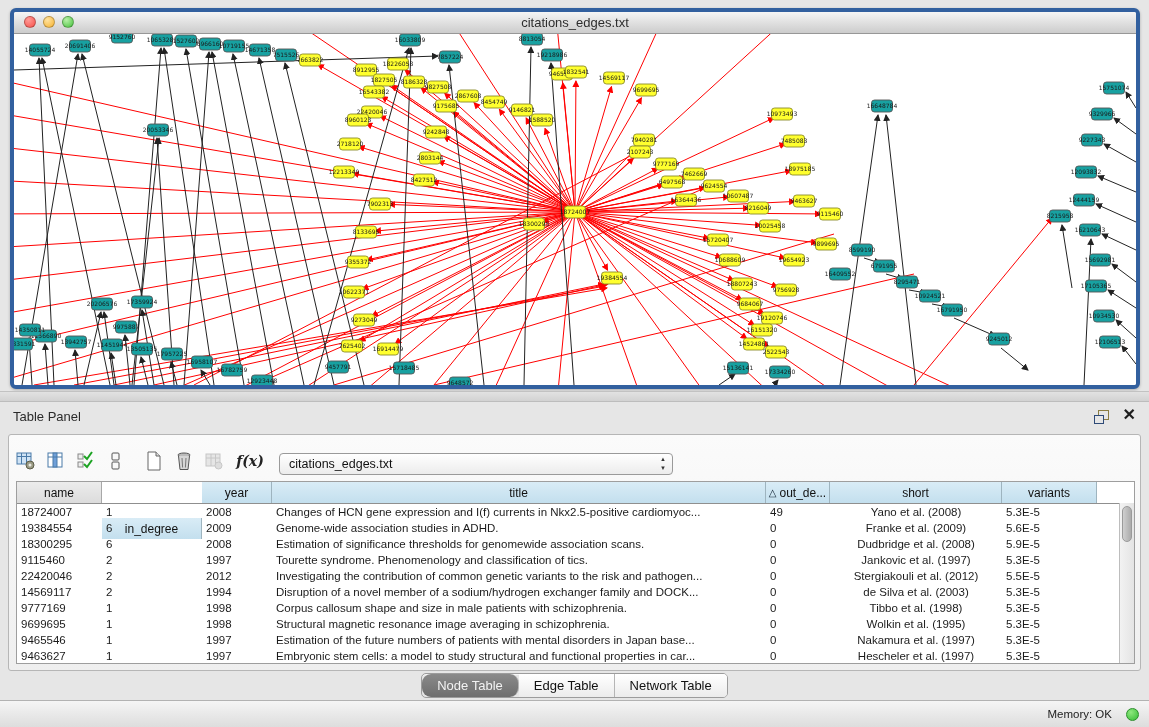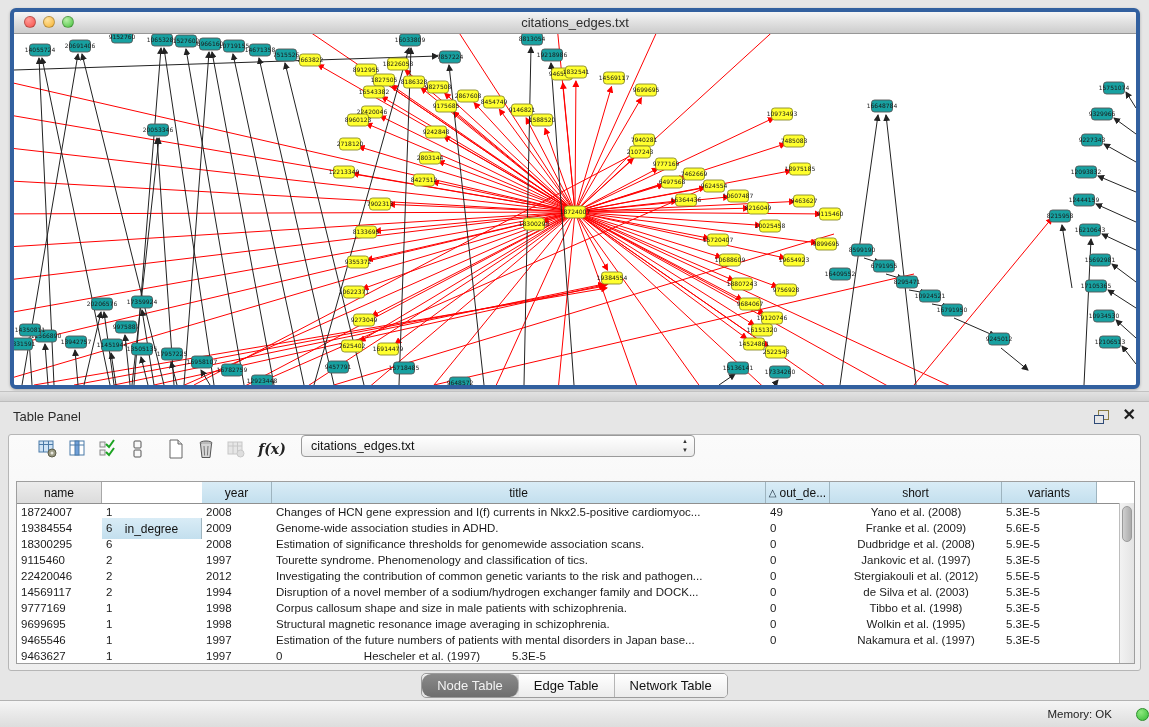--- a/index.html
+++ b/index.html
@@ -22,21 +22,21 @@
   
   .panel-title-row{position:absolute;left:0;top:402px;width:1149px;height:30px;background:#e6e6e6;}
   .panel-title{position:absolute;left:13px;top:7px;font-size:13px;color:#2b2b2b;}
   .panel-float{position:absolute;right:40px;top:8px;width:15px;height:14px;cursor:pointer;}
   .panel-float .sq1{position:absolute;left:4px;top:0;width:9px;height:8px;border:1px solid #8b7d42;}
   .panel-float .sq2{position:absolute;left:0;top:5px;width:8px;height:7px;border:1px solid #2e4a77;background:#e6e6e6;}
   .panel-close{position:absolute;right:13px;top:4px;font-size:16px;font-weight:bold;color:#1d1d1d;cursor:pointer;line-height:18px;}
   .inner-box{position:absolute;left:8px;top:434px;width:1133px;height:237px;box-sizing:border-box;
     background:linear-gradient(#fbfbfb,#efefef);border:1px solid #b6b6b6;border-radius:3px;}
   
-  .toolbar{display:flex;align-items:flex-start;height:40px;padding-left:24px;}
+  .toolbar{display:flex;align-items:flex-end;height:40px;padding-left:2px;}
   .tb-icon{width:30px;height:28px;display:flex;align-items:center;justify-content:center;cursor:pointer;}
   .fx{font-family:"DejaVu Serif",serif;font-style:italic;font-weight:bold;font-size:14px;color:#222;}
   .combo{margin-left:14px;width:394px;height:22px;box-sizing:border-box;border:1px solid #9a9a9a;border-radius:4px;
     background:linear-gradient(#ffffff,#ececec);display:flex;align-items:center;cursor:pointer;position:relative;}
   .combo-text{padding-left:9px;font-size:12.5px;color:#111;}
   .combo-arrows{position:absolute;right:6px;top:1px;font-size:6px;line-height:9px;color:#333;text-align:center;}
   
   .table-region{position:absolute;left:7px;top:46px;width:1119px;height:183px;box-sizing:border-box;
     background:#fff;border:1px solid #9e9e9e;overflow:hidden;}
   .thead{display:flex;height:21px;border-bottom:1px solid #8f8f8f;}
@@ -56,21 +56,21 @@
   .tabs-row{position:absolute;left:0;top:673px;width:1149px;display:flex;justify-content:center;}
   .seg-group{display:flex;border:1px solid #9c9c9c;border-radius:5px;overflow:hidden;
     box-shadow:inset 0 1px 0 rgba(255,255,255,.7);}
   .seg{padding:4px 15px;font-size:13px;background:linear-gradient(#ffffff,#ececec);color:#111;
     border-right:1px solid #b5b5b5;cursor:pointer;white-space:nowrap;}
   .seg:last-child{border-right:none;}
   .seg.selected{background:linear-gradient(#8a8a8a,#6e6e6e);color:#f3f3f3;border-radius:9px;}
   
   .statusbar{position:absolute;left:0;top:700px;width:1149px;height:27px;box-sizing:border-box;
     background:linear-gradient(#f5f5f5,#dddddd);border-top:1px solid #b2b2b2;
-    display:flex;align-items:center;justify-content:flex-end;gap:24px;}
+    display:flex;align-items:center;justify-content:flex-end;padding-right:10px;gap:14px;}
   .mem-label{font-size:11.5px;color:#222;}
   .mem-dot{width:13px;height:13px;border-radius:50%;background:radial-gradient(circle at 35% 30%,#8ee87e,#35bb35);
     border:1px solid #2a8f2a;box-sizing:border-box;}
 </style>
 </head>
 <body>
 
 <div class="net-window">
   <div class="titlebar">
     <div class="lights">
@@ -849,20 +849,21 @@
             <div class="td" style="width: 70px;">1997</div>
             <div class="td" style="width: 494px;">Estimation of the future numbers of patients with mental disorders in Japan base...</div>
             <div class="td" style="width: 64px;">0</div>
             <div class="td center" style="width: 172px;">Nakamura et al. (1997)</div>
             <div class="td" style="width: 95px;">5.3E-5</div>
           </div>
           <div class="trow">
             <div class="td" style="width: 85px;">9463627</div>
             <div class="td" style="width: 100px;">1</div>
             <div class="td" style="width: 70px;">1997</div>
+            <div class="td" style="width: 494px;">Embryonic stem cells: a model to study structural and functional properties in car...</div>
             <div class="td" style="width: 64px;">0</div>
             <div class="td center" style="width: 172px;">Hescheler et al. (1997)</div>
             <div class="td" style="width: 95px;">5.3E-5</div>
           </div>
         </div>
     </div>
     <div class="vscroll">
       <div class="vthumb"></div>
     </div>
   </div>

